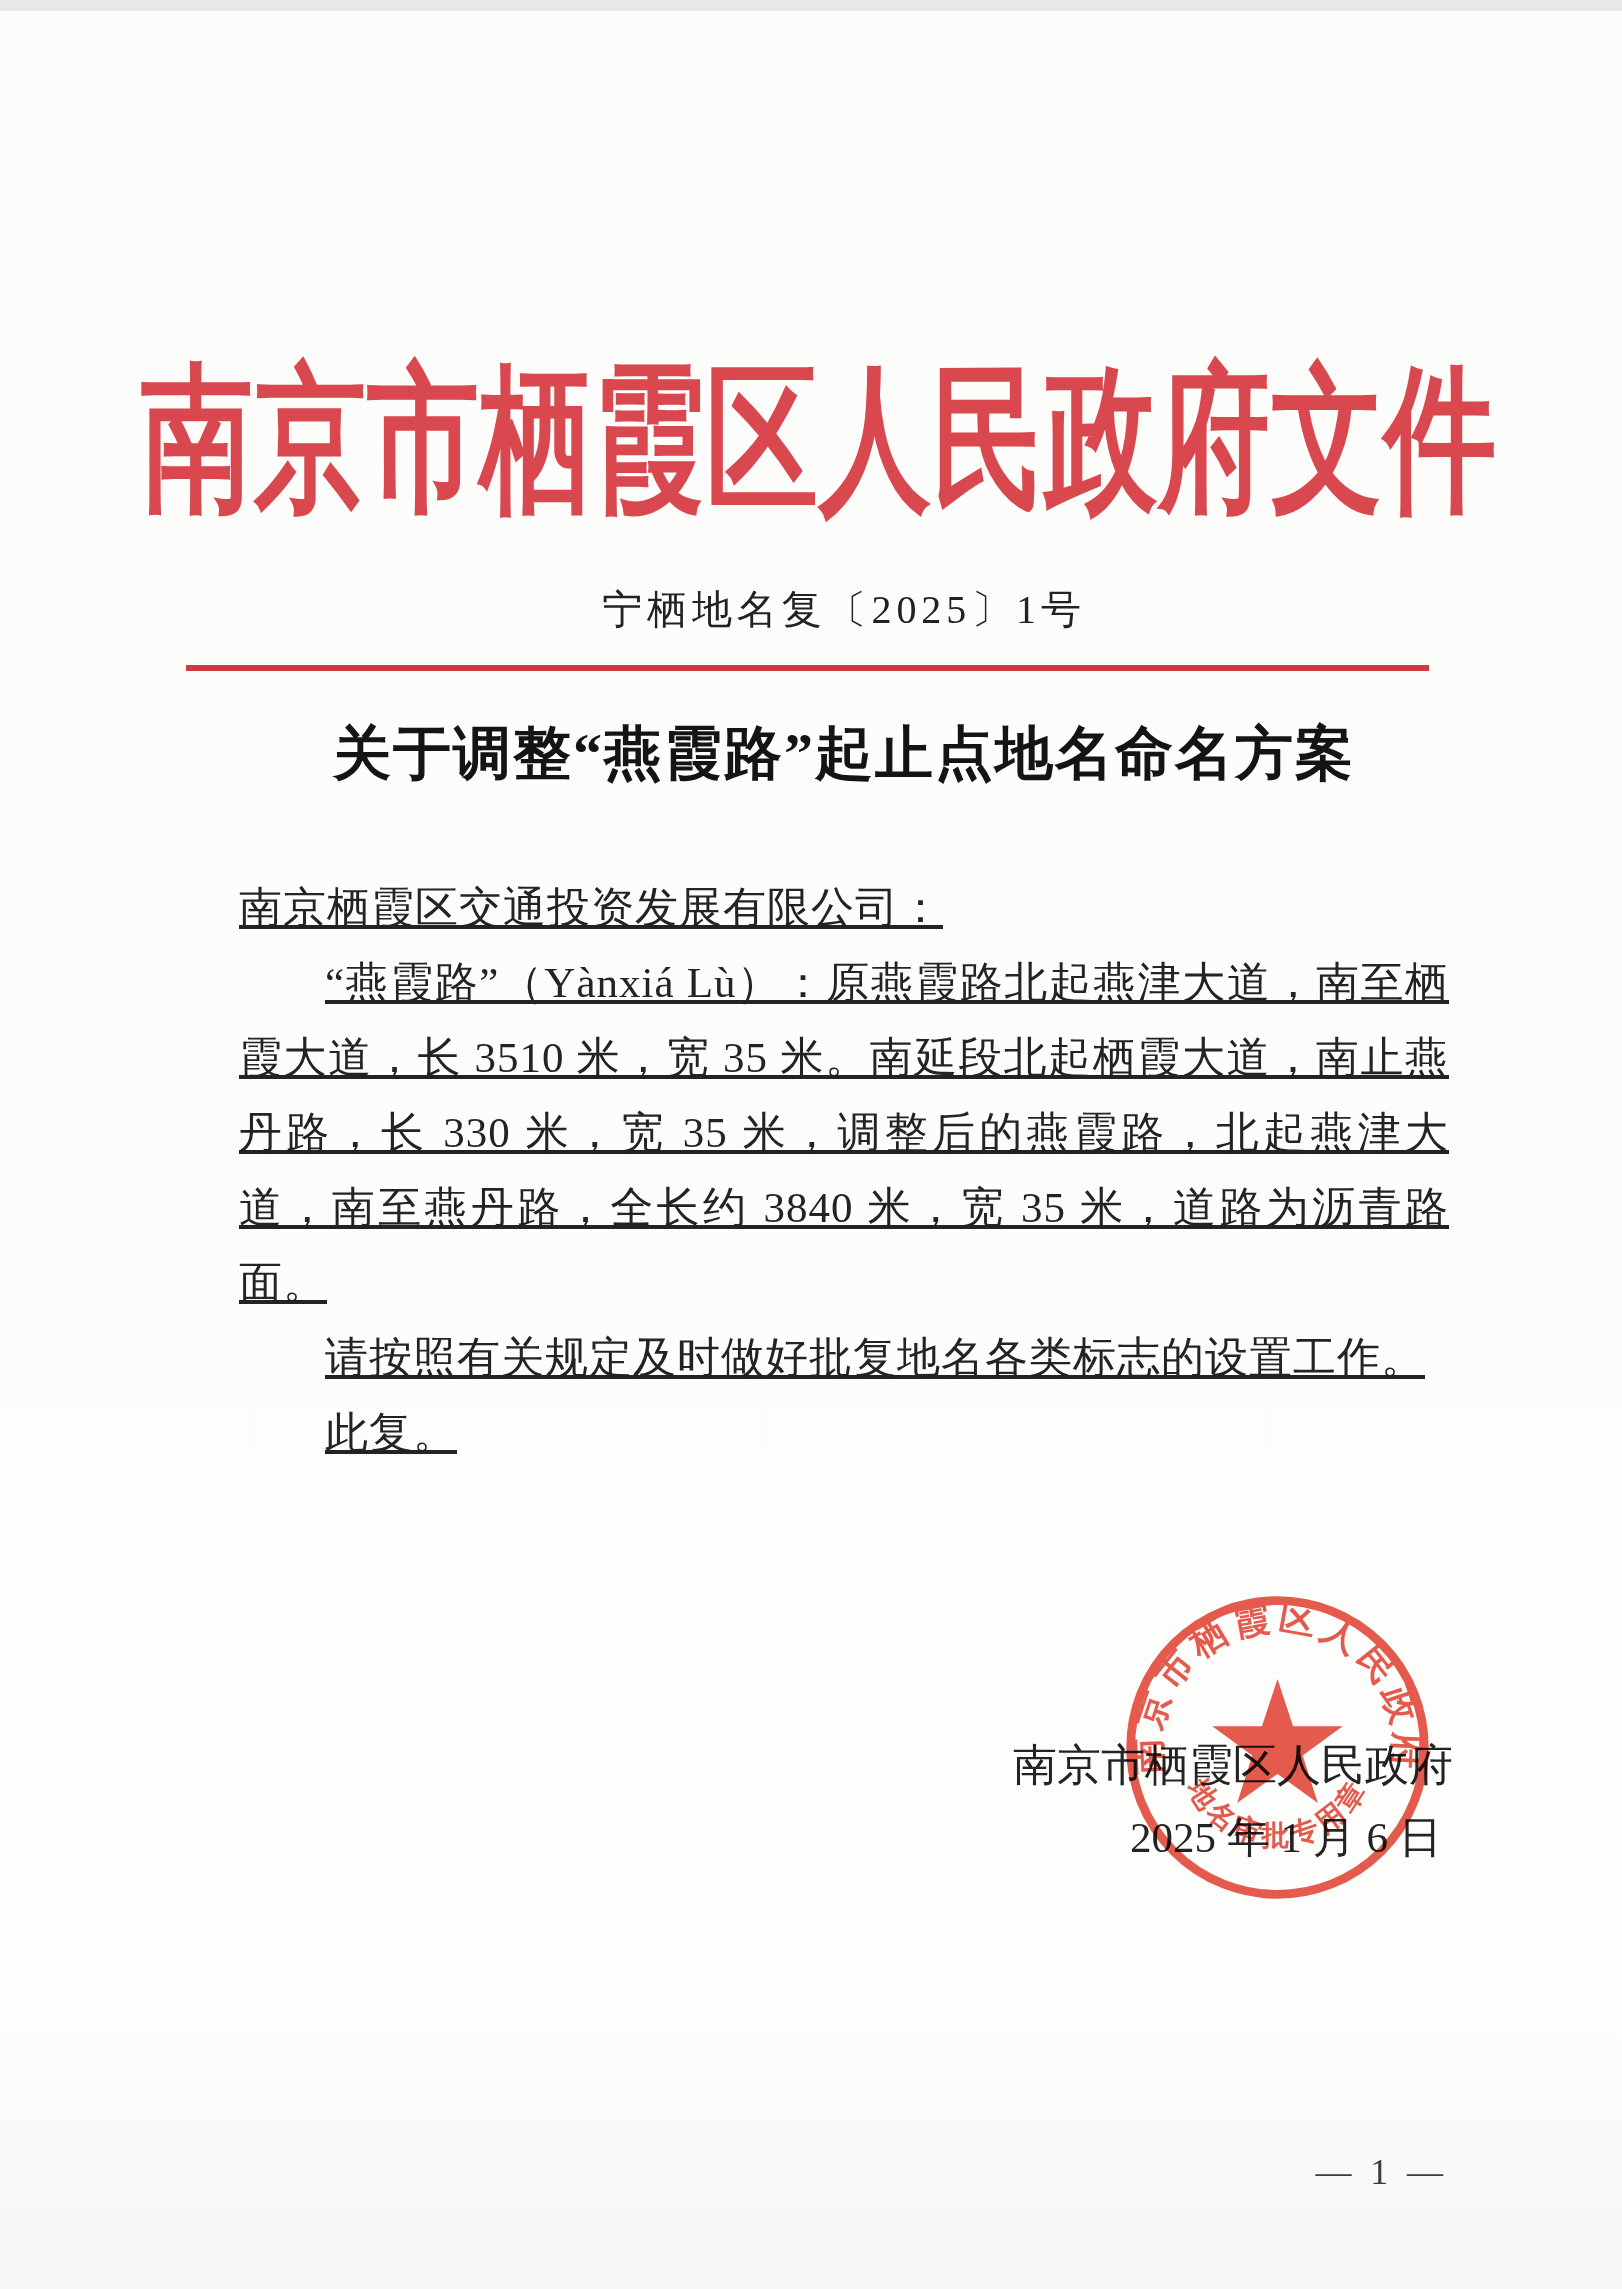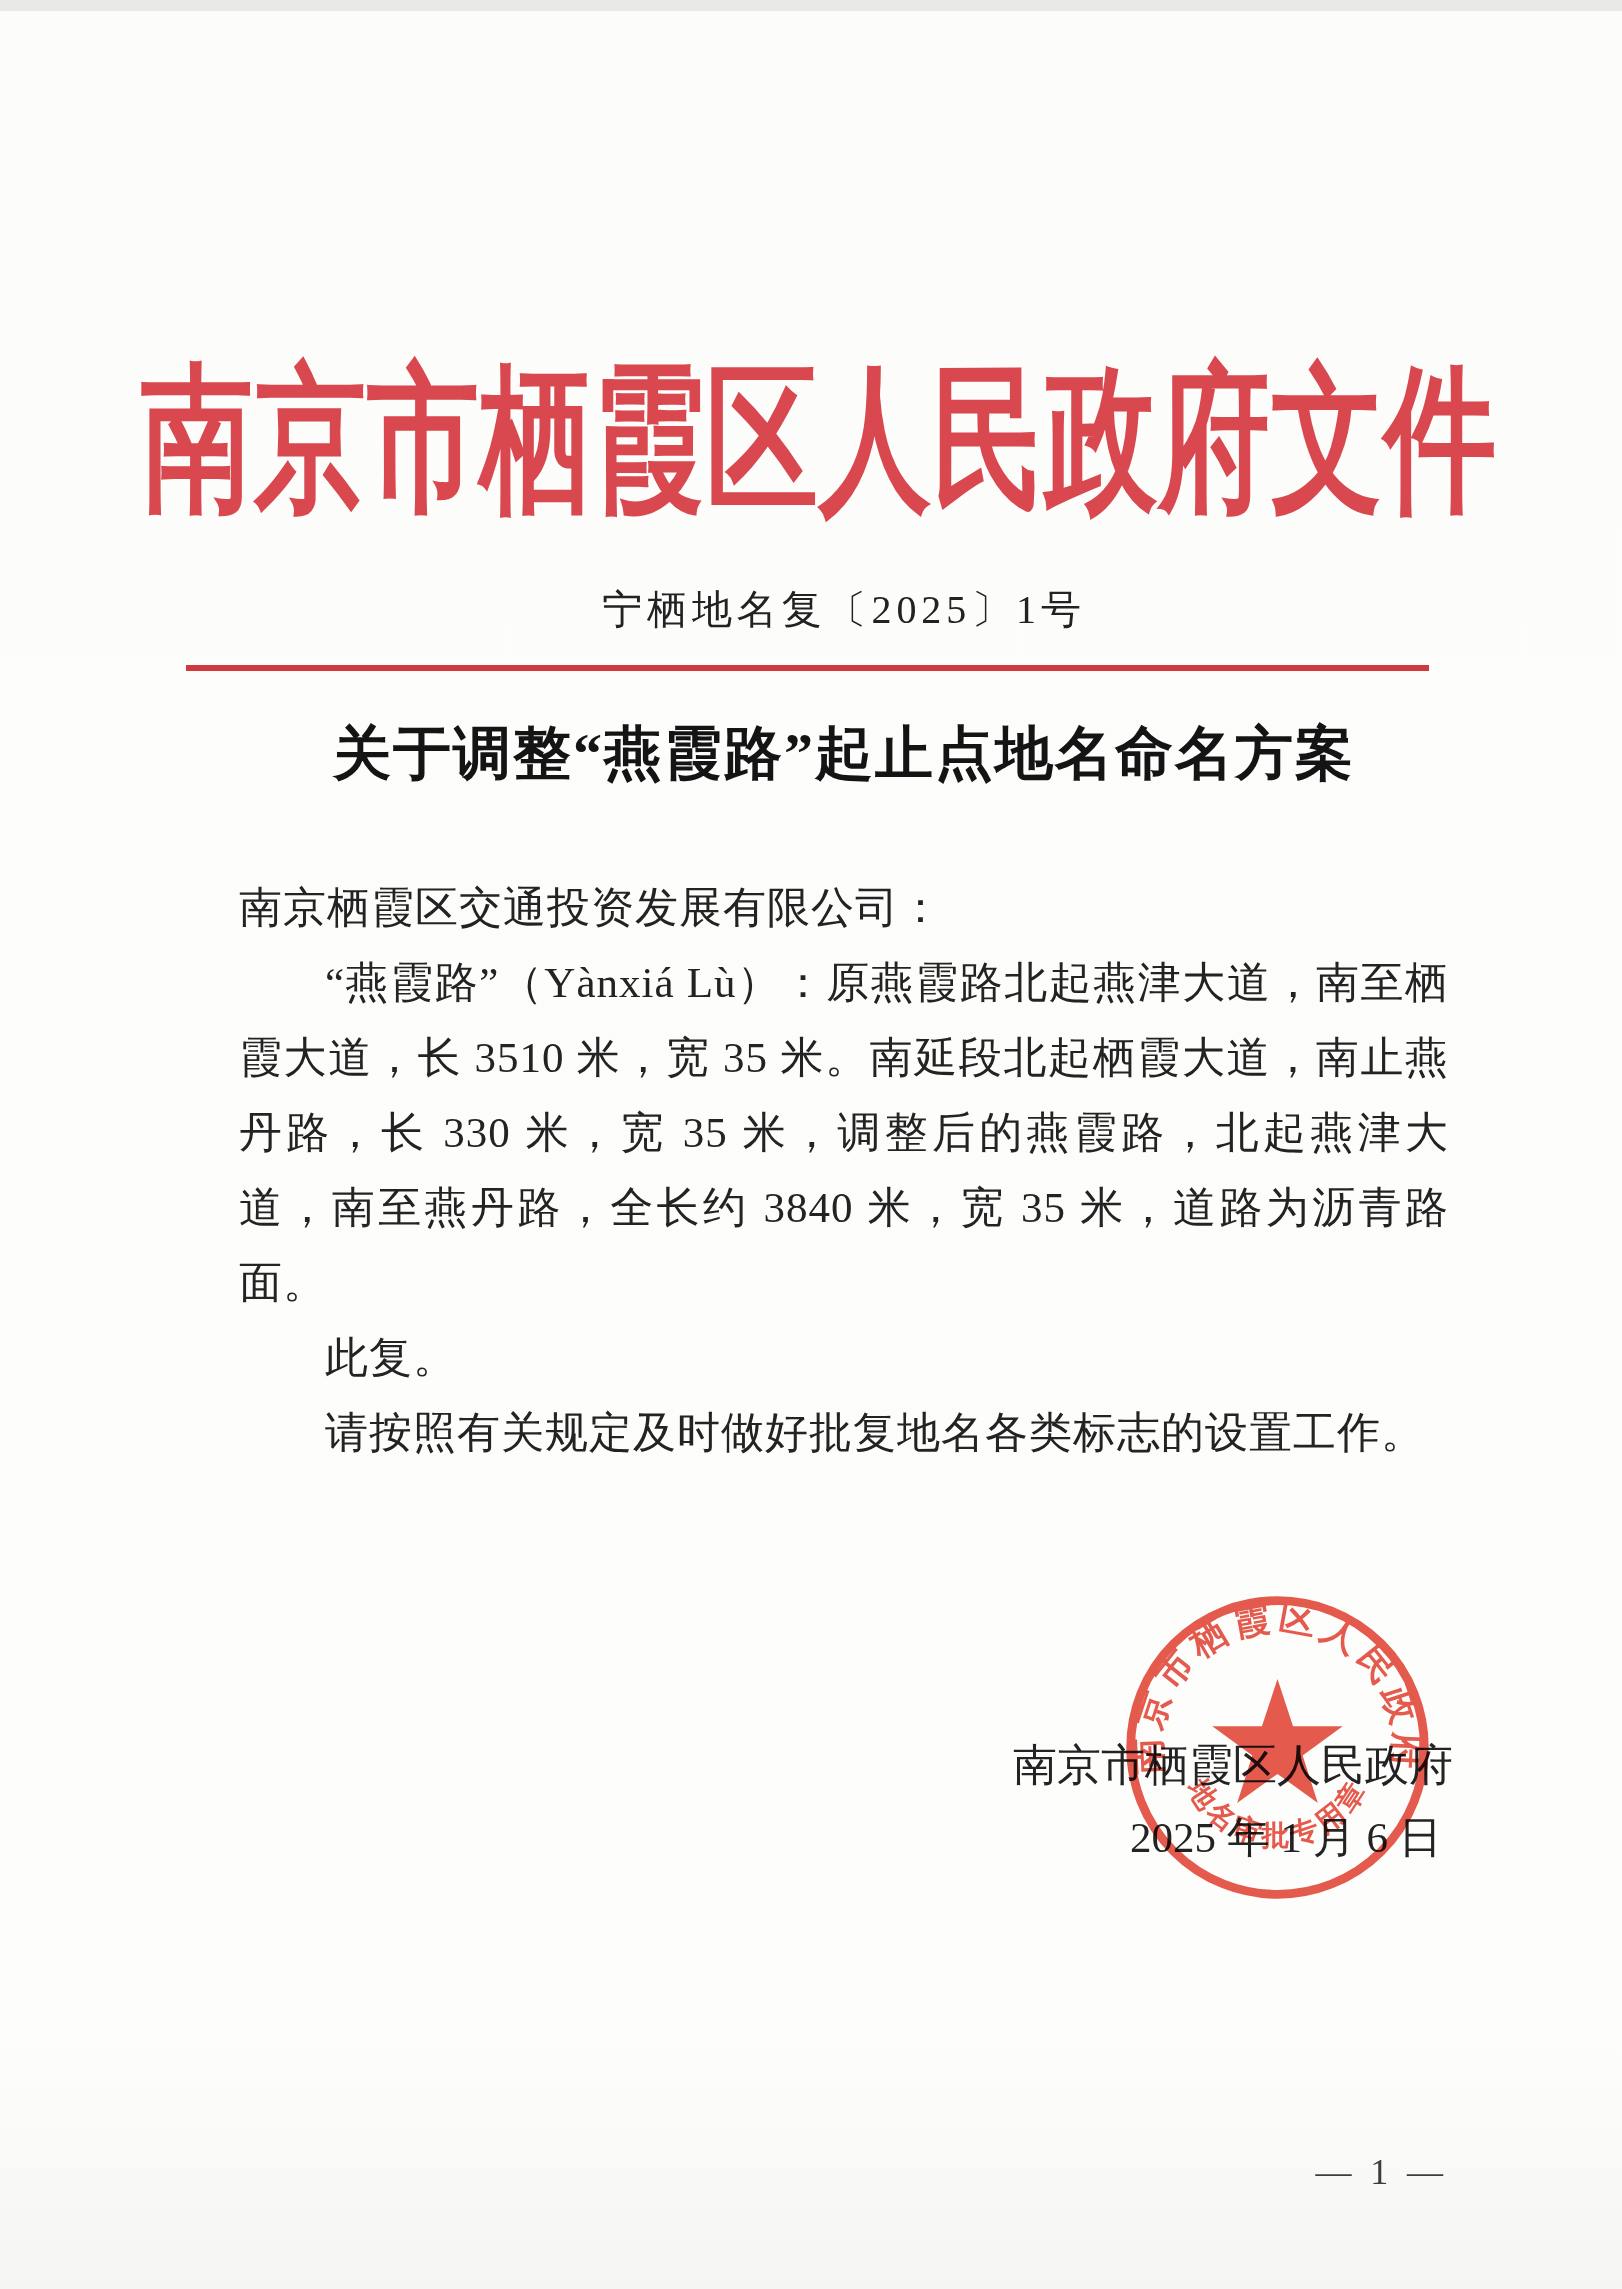--- a/index.html
+++ b/index.html
@@ -66,20 +66,21 @@
   .body-text {
     position: absolute;
     left: 239px;
     top: 859px;
     width: 1210px;
     font-size: 43px;
     line-height: 75px;
     letter-spacing: 1px;
     text-align: justify;
     color: #232323;
+    text-decoration: underline;
   }
   .body-text p { margin: 0; }
   .body-text p.para { text-indent: 2em; }
 
   .signature-name {
     position: absolute;
     left: 1013px;
     top: 1725px;
     font-size: 44px;
     letter-spacing: 0;
@@ -125,22 +126,22 @@
 
   <div class="doc-number">宁栖地名复〔2025〕1号</div>
 
   <div class="red-divider"></div>
 
   <div class="subject-title">关于调整“燕霞路”起止点地名命名方案</div>
 
   <div class="body-text">
     <p class="recipient">南京栖霞区交通投资发展有限公司：</p>
     <p class="para">“燕霞路”（Yànxiá Lù）：原燕霞路北起燕津大道，南至栖霞大道，长 3510 米，宽 35 米。南延段北起栖霞大道，南止燕丹路，长 330 米，宽 35 米，调整后的燕霞路，北起燕津大道，南至燕丹路，全长约 3840 米，宽 35 米，道路为沥青路面。</p>
+    <p class="para">请按照有关规定及时做好批复地名各类标志的设置工作。</p>
     <p class="para">此复。</p>
-    <p class="para">请按照有关规定及时做好批复地名各类标志的设置工作。</p>
   </div>
 
   <div class="signature-name">南京市栖霞区人民政府</div>
 
   <div class="signature-date">2025 年 1 月 6 日</div>
 
   <svg class="seal" viewBox="0 0 330 330" xmlns="http://www.w3.org/2000/svg" xmlns:xlink="http://www.w3.org/1999/xlink">
     <defs>
       <path id="sealTopArc" d="M 49 196 A 120 120 0 1 1 281 196" fill="none"></path>
       <path id="sealBottomArc" d="M 71 199 A 100 100 0 0 0 259 199" fill="none"></path>

